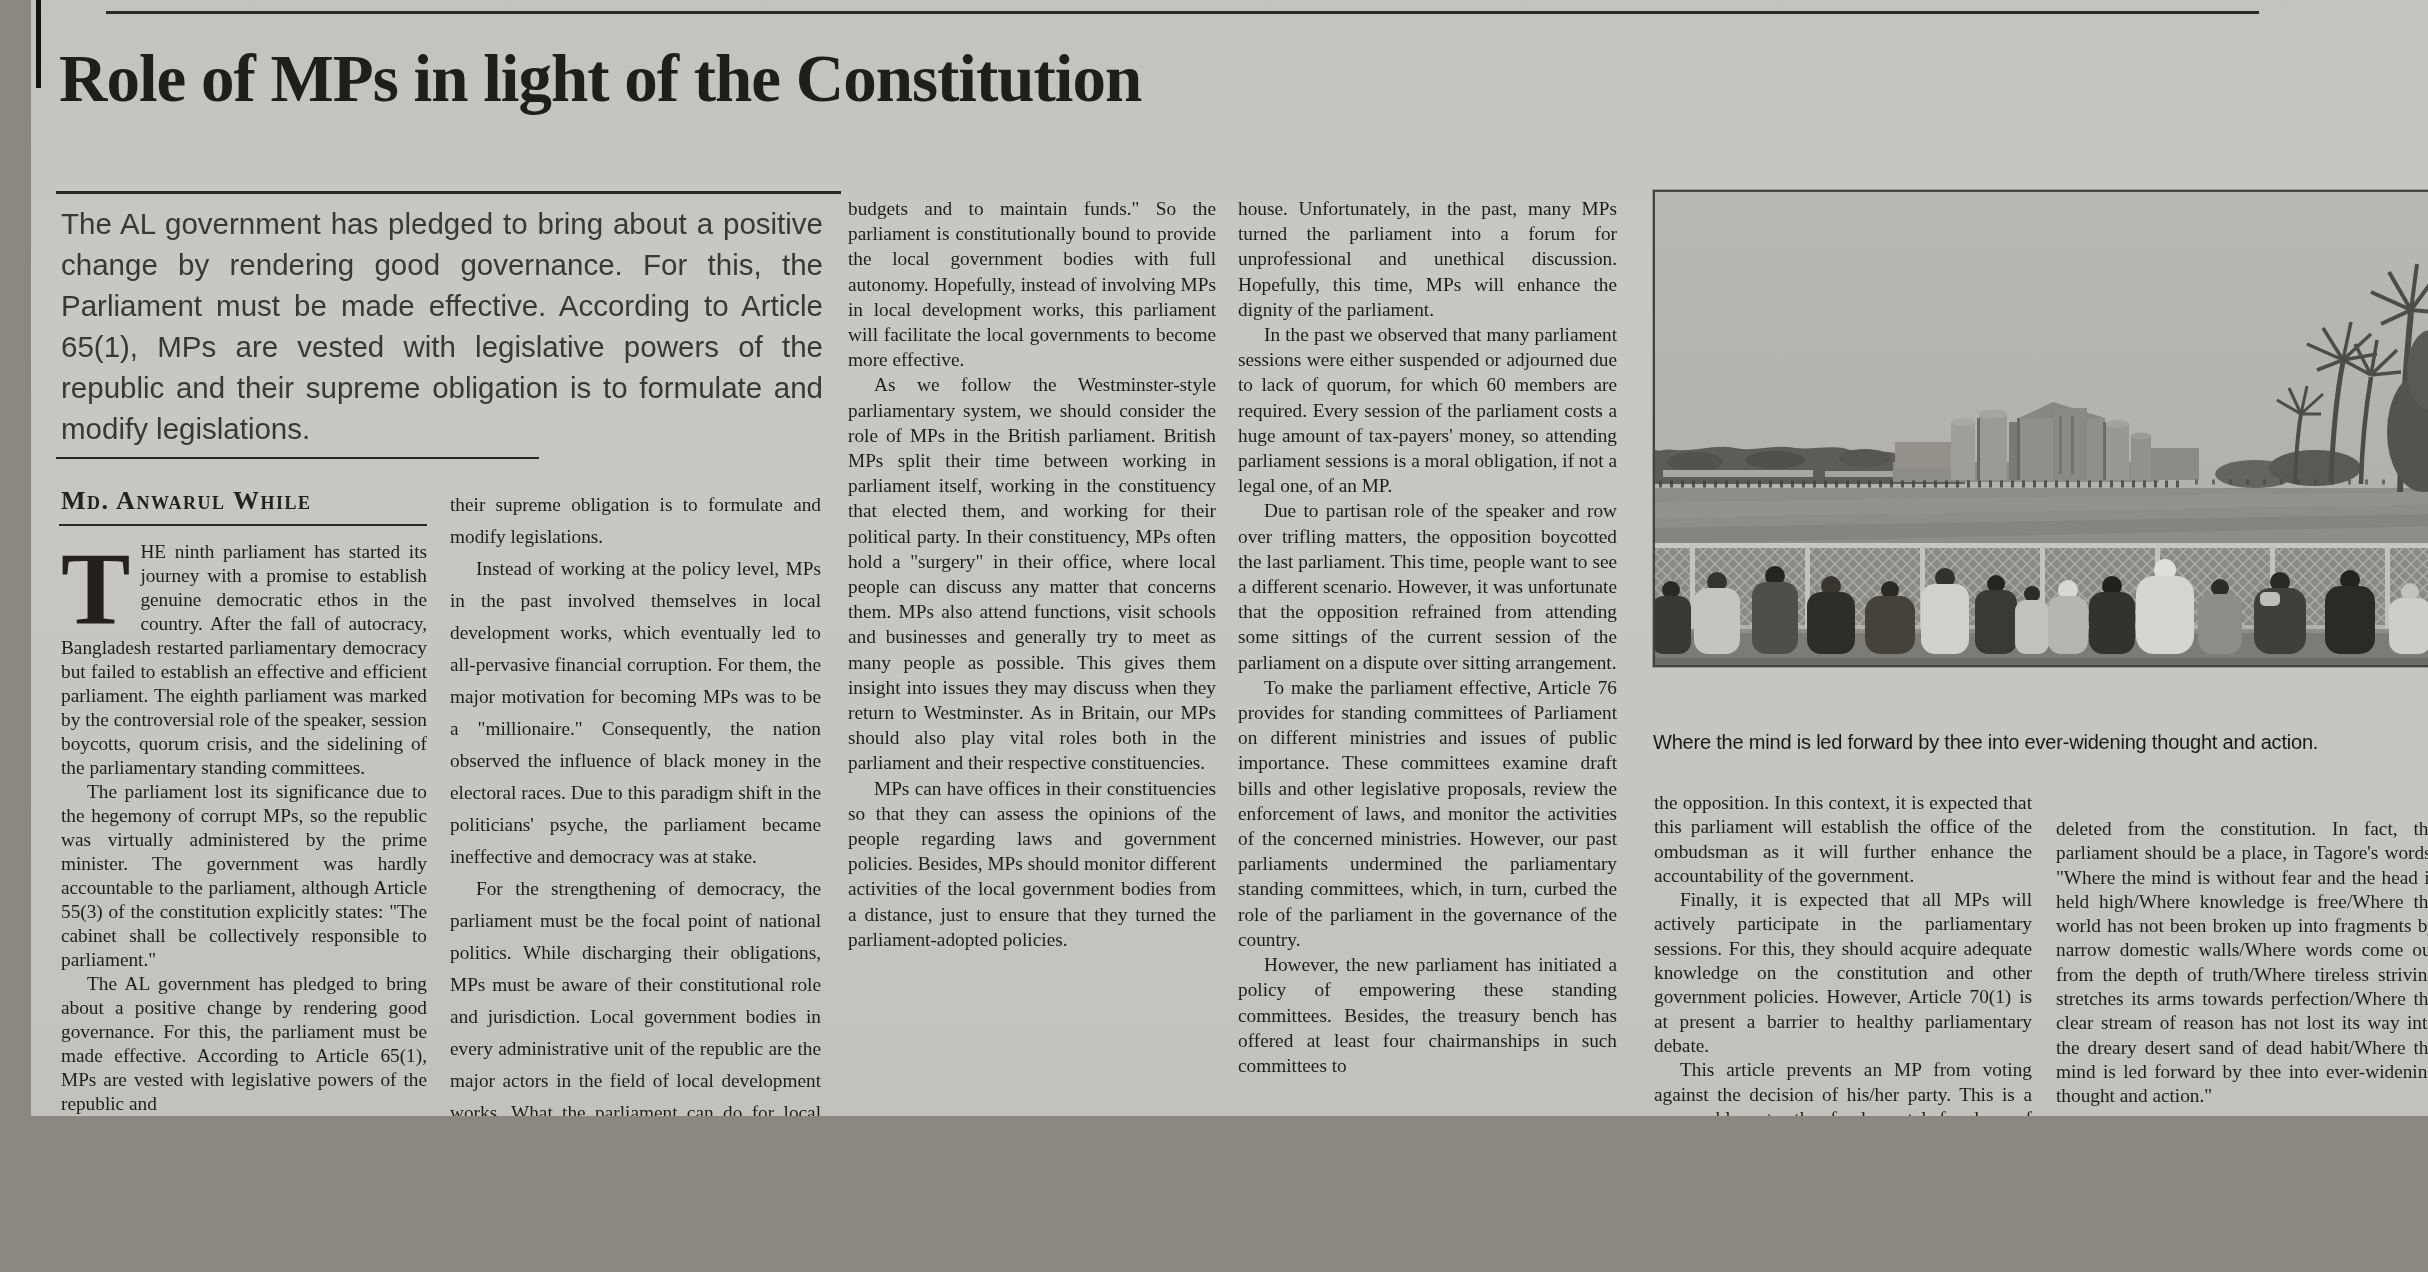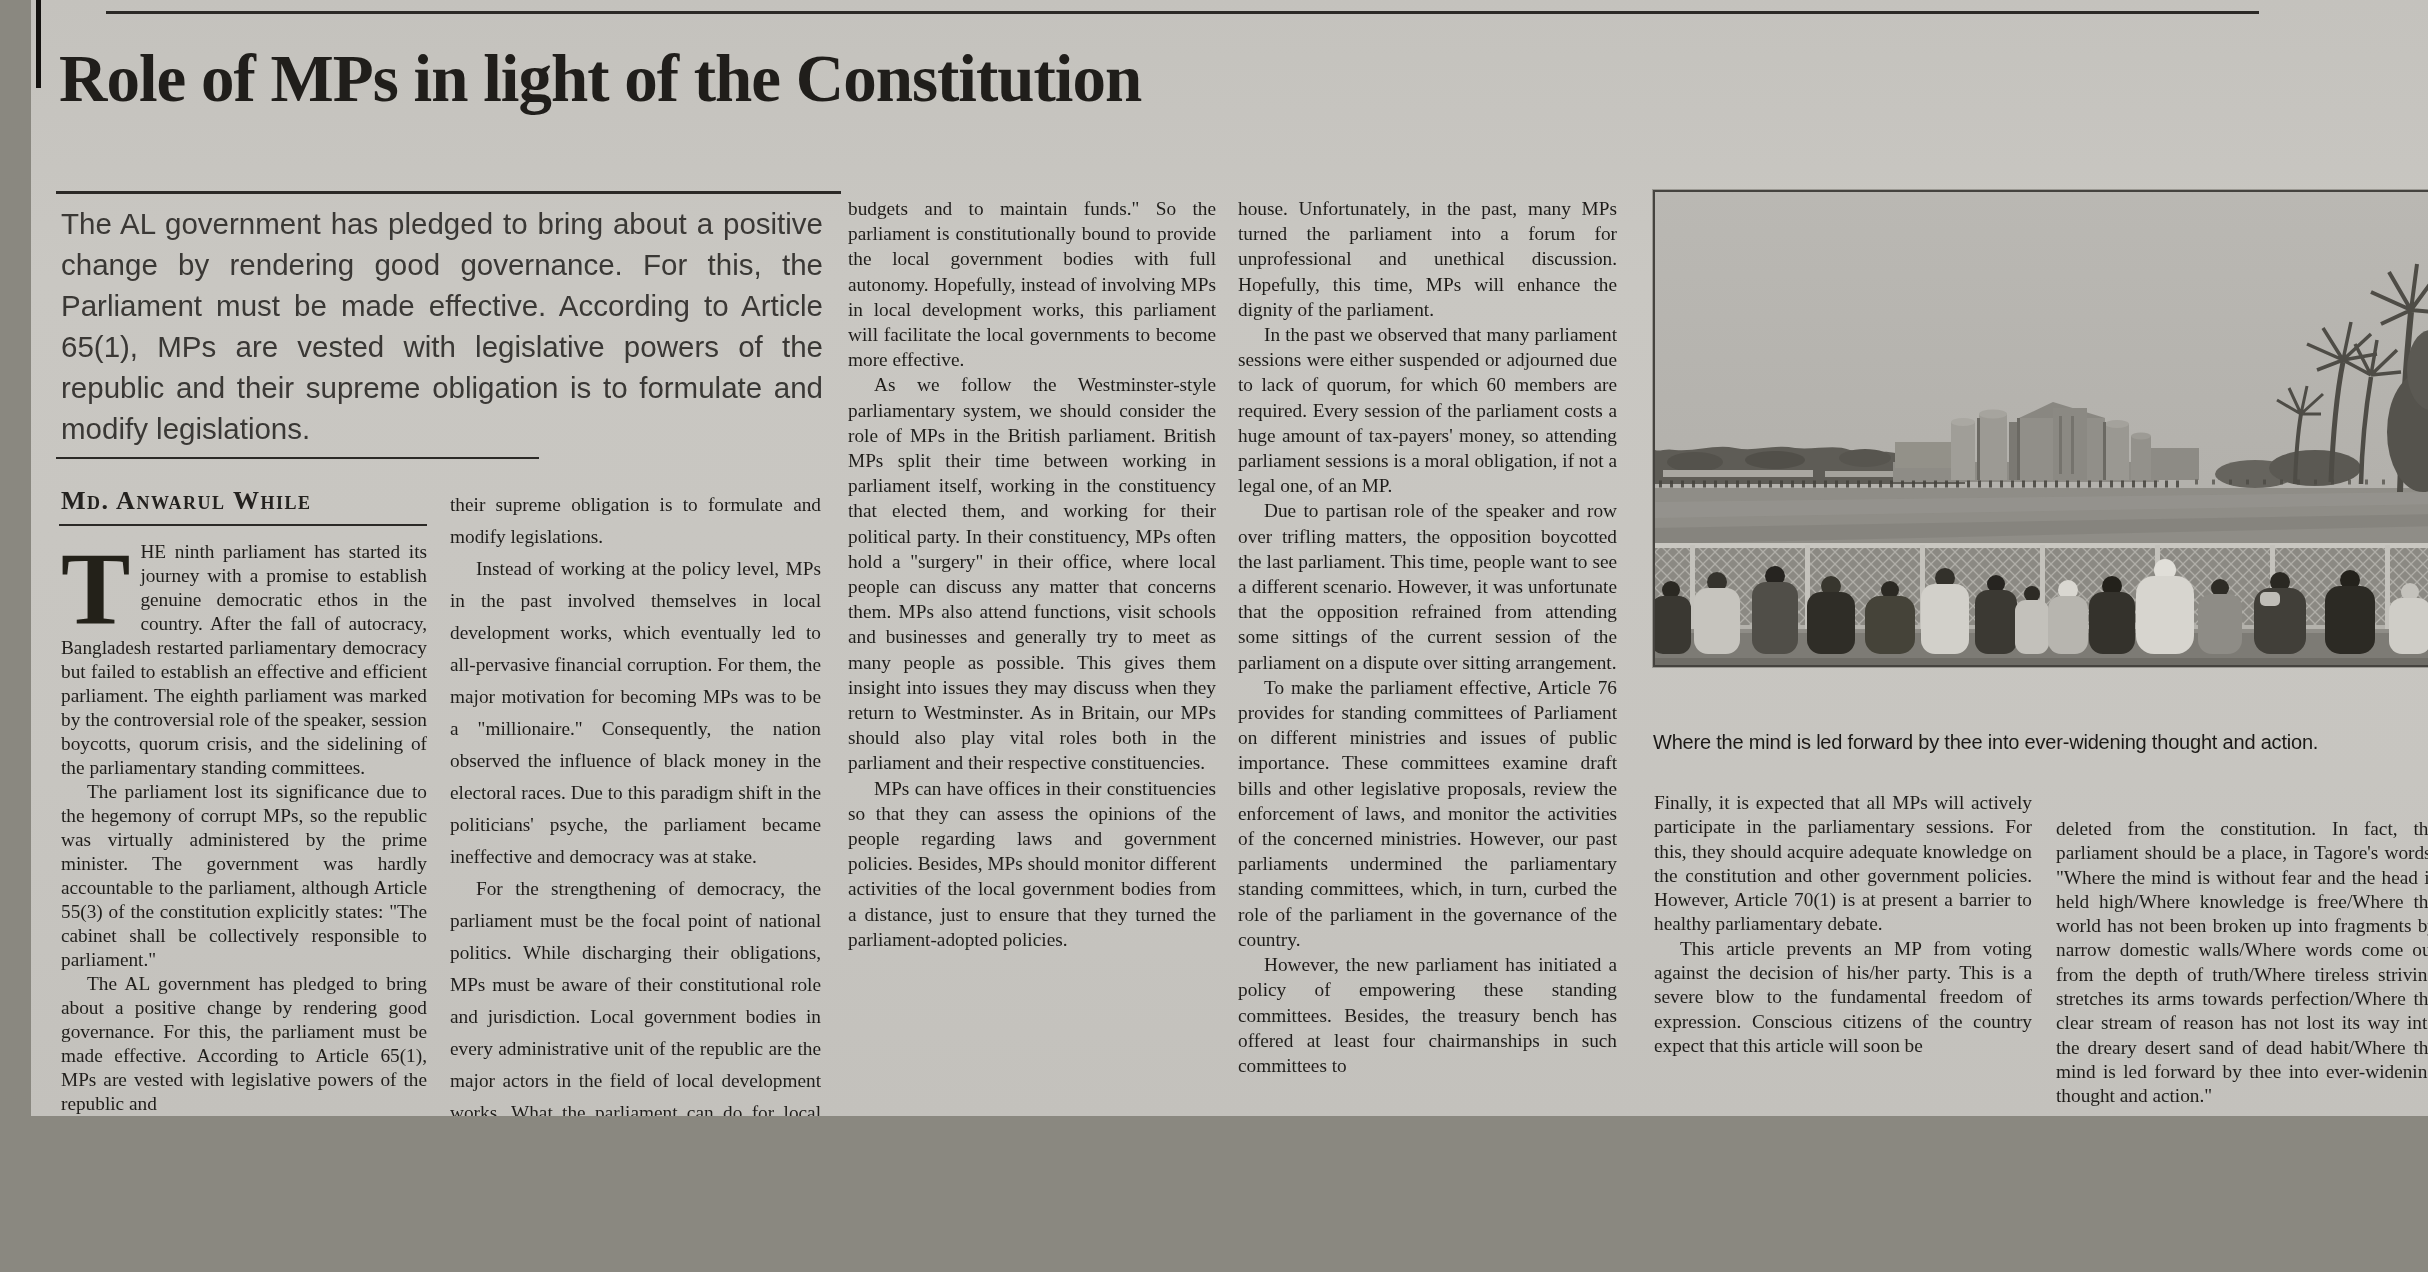--- a/index.html
+++ b/index.html
@@ -228,20 +228,21 @@
           <rect x="670" y="394" width="50" height="68" rx="15" fill="#2c2a24"></rect>
         <circle cx="755" cy="400" r="9" fill="#c4c2bc"></circle>
           <rect x="734" y="406" width="42" height="56" rx="13" fill="#cfcdc7"></rect>
       </g>
     </svg>
   </div>
   <div class="credit">SHAFIQUL ISLAM KAJOL/ DRIK NEWS</div>
   <div class="caption">Where the mind is led forward by thee into ever-widening thought and action.</div>
 
   <div class="bodycol" style="left:1623px; top:791px; width:378px;">
+    <p>the opposition. In this context, it is expected that this parliament will establish the office of the ombudsman as it will further enhance the accountability of the government.</p>
     <p>Finally, it is expected that all MPs will actively participate in the parliamentary sessions. For this, they should acquire adequate knowledge on the constitution and other government policies. However, Article 70(1) is at present a barrier to healthy parliamentary debate.</p>
     <p>This article prevents an MP from voting against the decision of his/her party. This is a severe blow to the fundamental freedom of expression. Conscious citizens of the country expect that this article will soon be</p>
   </div>
 
   <div class="bodycol" style="left:2025px; top:817px; width:381px;">
     <p>deleted from the constitution. In fact, the parliament should be a place, in Tagore's words: "Where the mind is without fear and the head is held high/Where knowledge is free/Where the world has not been broken up into fragments by narrow domestic walls/Where words come out from the depth of truth/Where tireless striving stretches its arms towards perfection/Where the clear stream of reason has not lost its way into the dreary desert sand of dead habit/Where the mind is led forward by thee into ever-widening thought and action."</p>
   </div>
 
   <div class="rule" style="left:2025px; top:1190px; width:383px; height:2px; background:#4a4844;"></div>
 

